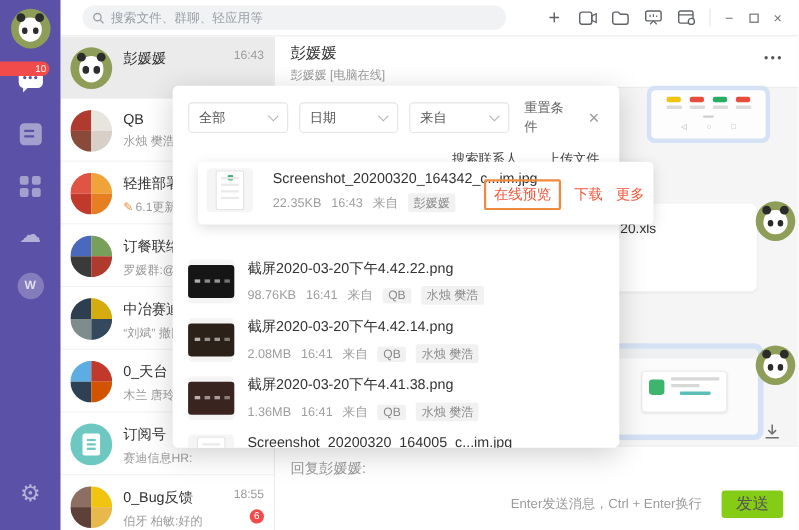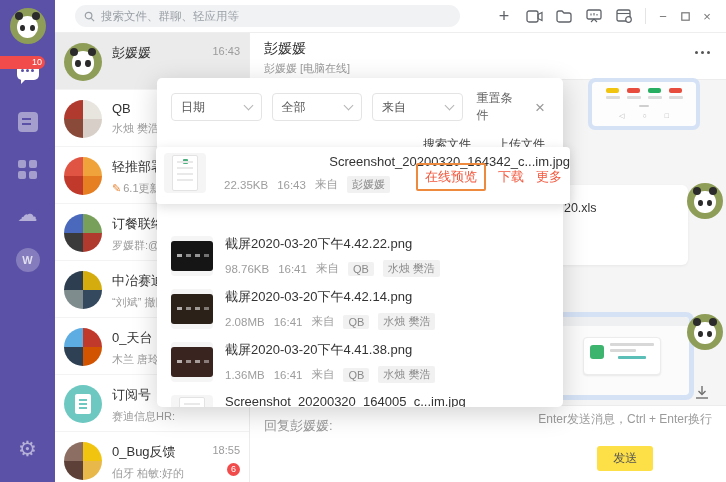--- a/index.html
+++ b/index.html
@@ -91,23 +91,23 @@
   .shot .minicard{position:absolute;left:26px;top:20px;width:78px;height:38px;background:#fff;border:1px solid #ececec;border-radius:4px;
                   box-shadow:0 1px 2px rgba(0,0,0,.08);padding:5px 6px 0 26px;}
   .shot .minicard .gic{position:absolute;left:6px;top:7px;width:14px;height:14px;background:#3db56f;border-radius:3px;}
   .shot .minicard i{display:block;height:3px;background:#d8d8d8;border-radius:1px;margin-bottom:3px;}
   .shot .minicard i.short{width:60%;}
   .shot .minicard b{display:block;height:3px;width:28px;background:#5bbfb7;border-radius:1px;margin:4px auto 0;}
   .dl-ic{position:absolute;right:16px;top:305px;color:#6f6f6f;}
 
   .chat-input{position:absolute;left:0;right:0;bottom:0;height:77px;background:#fff;border-top:1px solid #ececec;padding:11px 14px;}
   .reply-ph{font-size:13px;color:#9a9a9a;}
-  .input-foot{position:absolute;right:14px;bottom:11px;display:flex;align-items:center;gap:18px;flex-direction:column;}
+  .input-foot{position:absolute;right:14px;bottom:11px;display:flex;align-items:center;gap:18px;}
   .hint{font-size:12px;color:#9b9b9b;}
-  .send-btn{min-width:56px;height:25px;background:#fde047;border-radius:3px;border:none;font-size:12px;color:#555;
+  .send-btn{min-width:56px;height:25px;background:#84cc16;border-radius:3px;border:none;font-size:15px;color:#555;
             display:flex;align-items:center;justify-content:center;font-family:inherit;}
 
   
   .dialog{position:absolute;left:157px;top:78px;width:406px;height:329px;background:#fff;border-radius:5px;
           box-shadow:0 6px 26px rgba(0,0,0,.18);z-index:20;overflow:hidden;}
   .filters{display:flex;align-items:center;gap:10px;padding:12px 14px 8px;}
   .select{width:96px;height:28px;border:1px solid #e4e4e4;border-radius:4px;display:flex;align-items:center;
           justify-content:space-between;padding:0 9px;font-size:12px;color:#555;background:#fff;}
   .chev{width:7px;height:7px;border-right:1.5px solid #b5b5b5;border-bottom:1.5px solid #b5b5b5;transform:rotate(45deg);margin-top:-3px;}
   .reset{font-size:12px;color:#666;margin-left:4px;}
@@ -119,22 +119,22 @@
   .thumb{position:absolute;left:14px;top:5px;width:42px;height:40px;background:#f5f5f5;border-radius:4px;display:flex;align-items:center;justify-content:center;}
   .th-portrait{width:26px;height:36px;background:#fff;border:1px solid #e3e3e3;border-radius:2px;position:relative;}
   .th-portrait::after{content:"";position:absolute;left:4px;top:5px;right:4px;height:2px;background:#e9e9e9;box-shadow:0 6px 0 #e9e9e9,0 12px 0 #e9e9e9,0 18px 0 #e9e9e9;}
   .th-portrait .gdot{position:absolute;left:10px;top:3px;width:5px;height:5px;background:#4caf7d;border-radius:1px;}
   .th-dark{width:42px;height:30px;border-radius:3px;position:relative;}
   .th-dark::after{content:"";position:absolute;left:6px;top:13px;width:5px;height:3px;background:rgba(255,255,255,.65);
                   box-shadow:9px 0 0 rgba(255,255,255,.5),18px 0 0 rgba(255,255,255,.55),27px 0 0 rgba(255,255,255,.4);}
   .fname{font-size:13px;color:#333;white-space:nowrap;}
   .fmeta{margin-top:7px;font-size:11.5px;color:#9d9d9d;display:flex;align-items:center;gap:9px;}
   .tag{background:#f1f1f1;color:#8a8a8a;border-radius:2px;padding:1px 5px;font-size:11px;}
-  .row1-card{position:absolute;left:156px;top:147px;width:414px;height:57px;background:#fff;border-radius:4px;
-             box-shadow:0 3px 12px rgba(0,0,0,.13);z-index:22;padding:7px 0 0 10px;text-align:right;}
+  .row1-card{position:absolute;left:180px;top:147px;width:414px;height:57px;background:#fff;border-radius:4px;
+             box-shadow:0 3px 12px rgba(0,0,0,.13);z-index:22;padding:7px 0 0 10px;}
   .row1-card .thumb{left:8px;top:6px;}
   .row1-card .body{margin-left:58px;}
   .row-actions{position:absolute;right:8px;top:16px;display:flex;align-items:center;gap:12px;font-size:13px;color:#f2573d;white-space:nowrap;}
   .preview-box{border:2px solid #ee8a3d;border-radius:2px;padding:3px 7px;}
   svg{display:block;}
 </style>
 </head>
 <body>
 
 <div class="app">
@@ -395,36 +395,36 @@
       <div class="input-foot">
         <span class="hint">Enter发送消息，Ctrl + Enter换行</span>
         <button class="send-btn">发送</button>
       </div>
     </div>
   </div>
 
   <div class="dialog">
     <div class="filters">
       <div class="select">
+        <span>全部</span>
+          <span class="chev"></span>
+      </div>
+      <div class="select">
         <span>日期</span>
-          <span class="chev"></span>
-      </div>
-      <div class="select">
-        <span>全部</span>
           <span class="chev"></span>
       </div>
       <div class="select">
         <span>来自</span>
           <span class="chev"></span>
       </div>
       <span class="reset">重置条件</span>
       <span class="dlg-close">×</span>
     </div>
     <div class="subhead">
-      <span>搜索文件</span>
+      <span>搜索联系人</span>
       <span>上传文件</span>
     </div>
 
     <div class="file-list" style="margin-top:68px;">
       <div class="file-row">
         <span class="thumb">
             <span class="th-dark" style="background:#151515;"></span>
           </span>
         <div class="fname">截屏2020-03-20下午4.42.22.png</div>
         <div class="fmeta">

